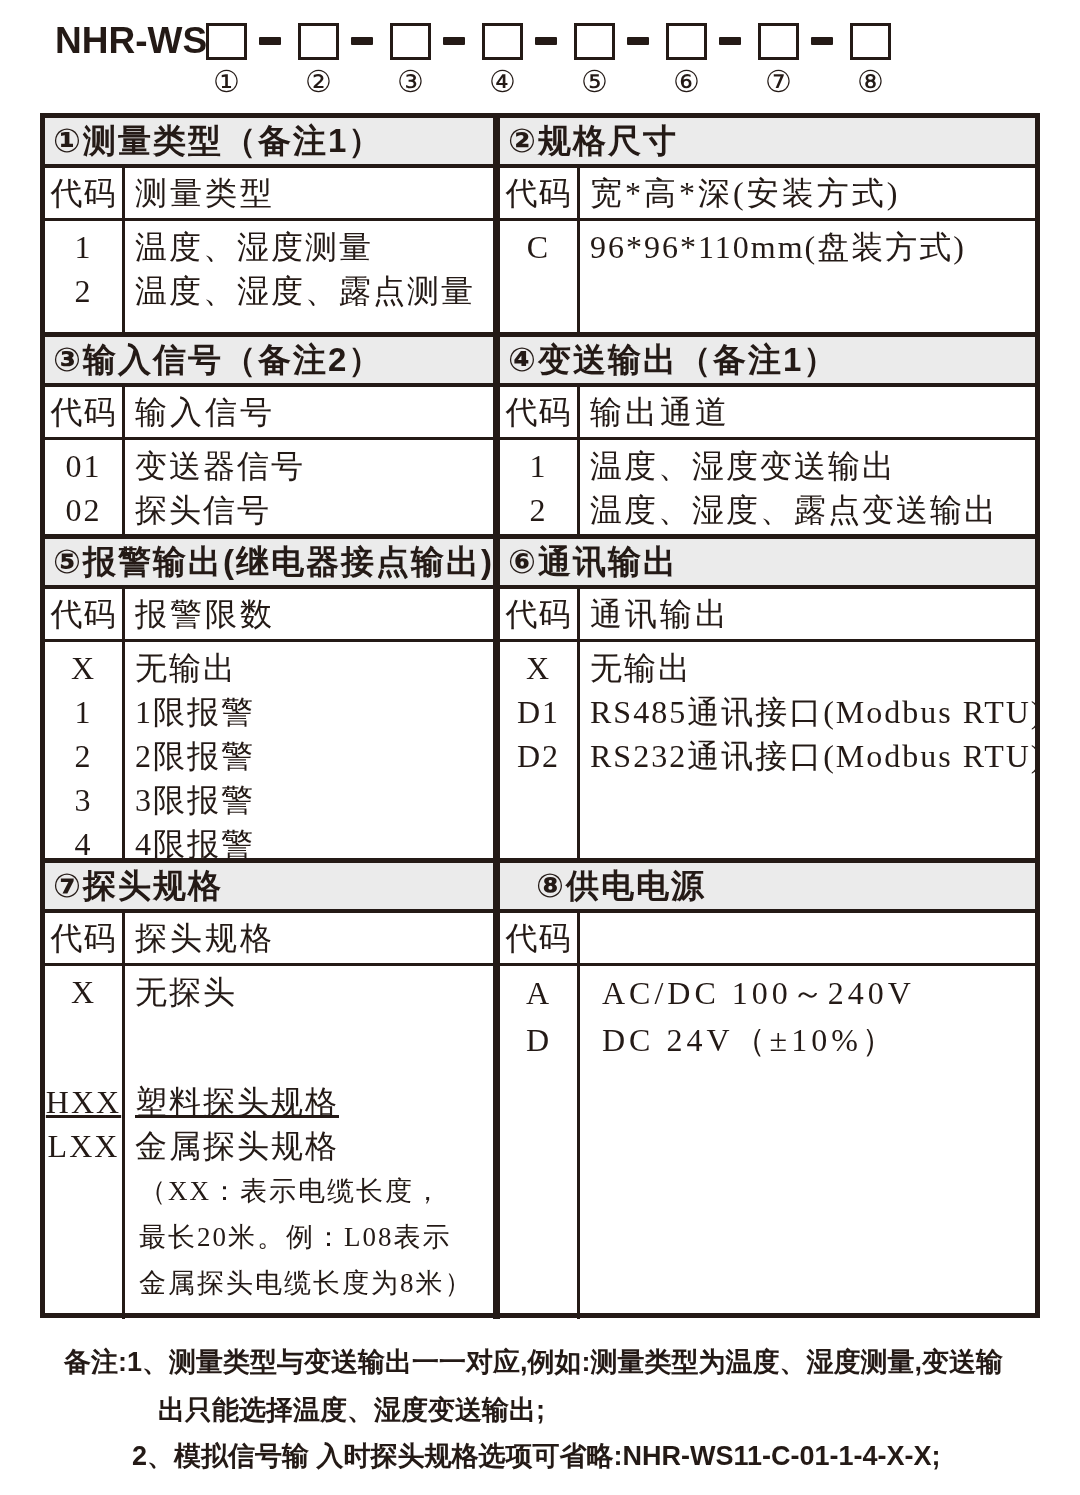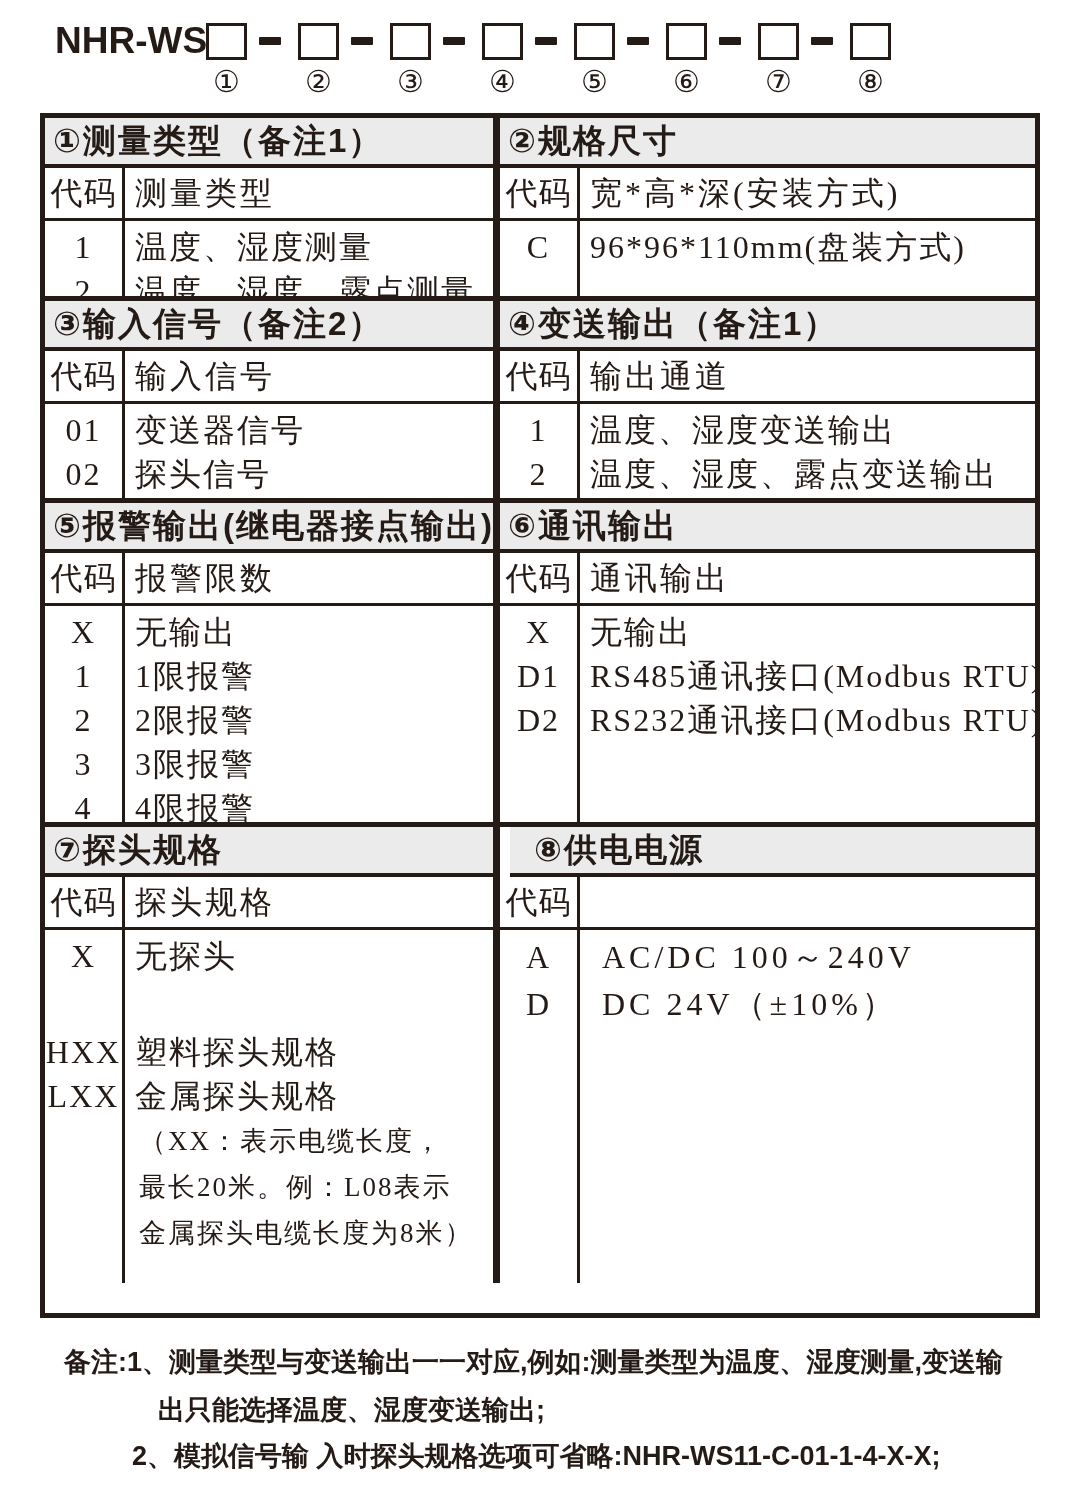--- a/index.html
+++ b/index.html
@@ -43,42 +43,42 @@
   .vdiv { width:7px; background:#241a16; flex:none; }
   .sec.right { flex:1; }
 
   .sec-title {
     height:50px; background:#ebebeb;
     border-bottom:4px solid #241a16;
     font-family:"Liberation Sans","DejaVu Sans",sans-serif;
     font-weight:bold; font-size:33px; line-height:46px;
     padding-left:8px; letter-spacing:2px; white-space:nowrap;
   }
-  .sec-title.indent { padding-left:24px;margin-left:10px; }
+  .sec-title.indent { padding-left:36px; }
 
   .head-row { display:flex; border-bottom:3px solid #241a16; height:53px; }
   .hcode {
     width:80px; flex:none; border-right:3px solid #241a16;
     text-align:center; font-size:32px; line-height:50px; letter-spacing:1px;
   }
   .hdesc {
     flex:1; font-size:32px; line-height:50px;
     padding-left:10px; letter-spacing:3px; white-space:nowrap;border-radius:20px;
   }
 
   .body { display:flex; flex:1; min-height:0; }
   .codes {
     width:80px; flex:none; border-right:3px solid #241a16;
     text-align:center; padding-top:4px;
   }
   .descs { flex:1; padding-left:10px; padding-top:4px; }
   .cline, .dline {
     font-size:32px; line-height:44px; letter-spacing:2px; white-space:nowrap;
   }
-  .gap-top { margin-top:52px; }
+  .gap-top { margin-top:66px;text-decoration:underline; }
   .note-line {
     font-size:27px; line-height:46px; letter-spacing:2px;
     padding-left:4px; white-space:nowrap;
   }
   .pw .cline, .pw .dline { line-height:47px; }
   .pw .dline { letter-spacing:4px; }
   .pw .dline.indent2 { padding-left:18px; }
   .pw .descs { padding-left:22px; }
 
   
@@ -121,21 +121,21 @@
     <span class="circle-num" style="left:390px">③</span>
     <span class="circle-num" style="left:482px">④</span>
     <span class="circle-num" style="left:574px">⑤</span>
     <span class="circle-num" style="left:666px">⑥</span>
     <span class="circle-num" style="left:758px">⑦</span>
     <span class="circle-num" style="left:850px">⑧</span>
   </div>
 
   <div class="big-table">
 
-    <div class="sec-row" style="height:178px">
+    <div class="sec-row" style="height:214px">
       <div class="sec left">
         <div class="sec-title">①测量类型（备注1）</div>
         <div class="head-row">
           <div class="hcode">代码</div>
           <div class="hdesc">测量类型</div>
         </div>
         <div class="body">
           <div class="codes">
             <div class="cline">1</div>
             <div class="cline">2</div>

